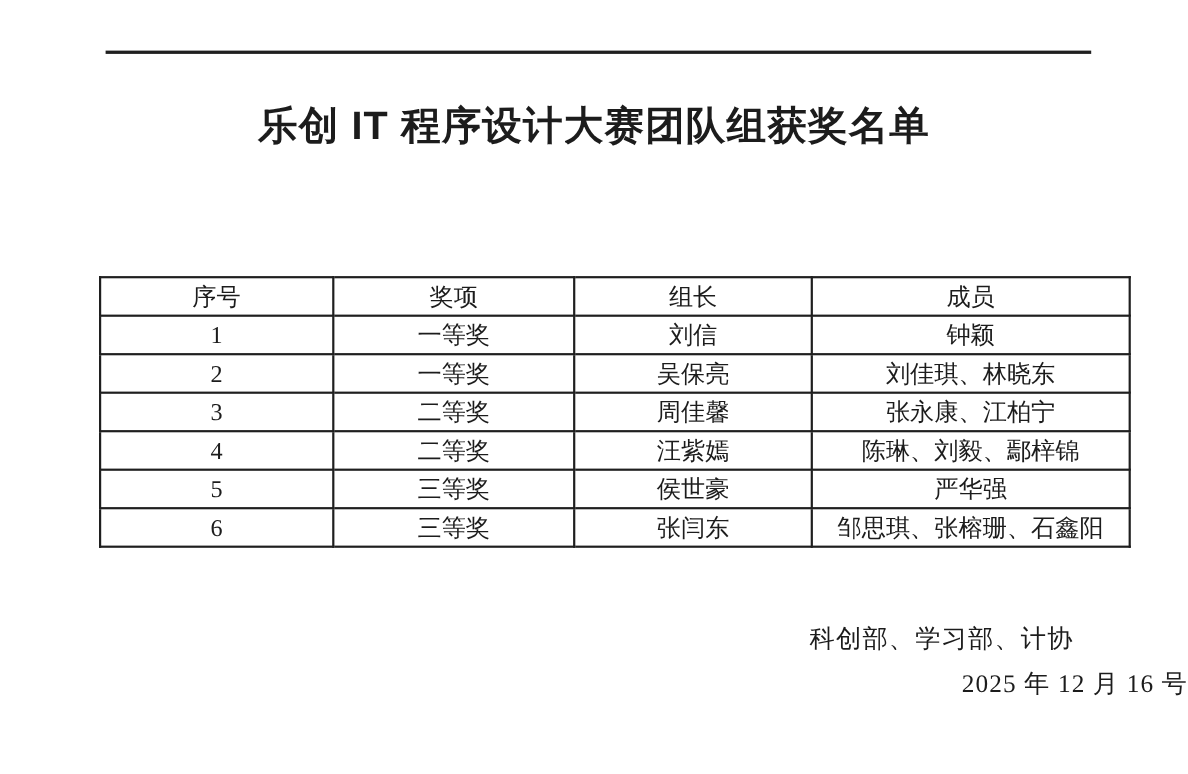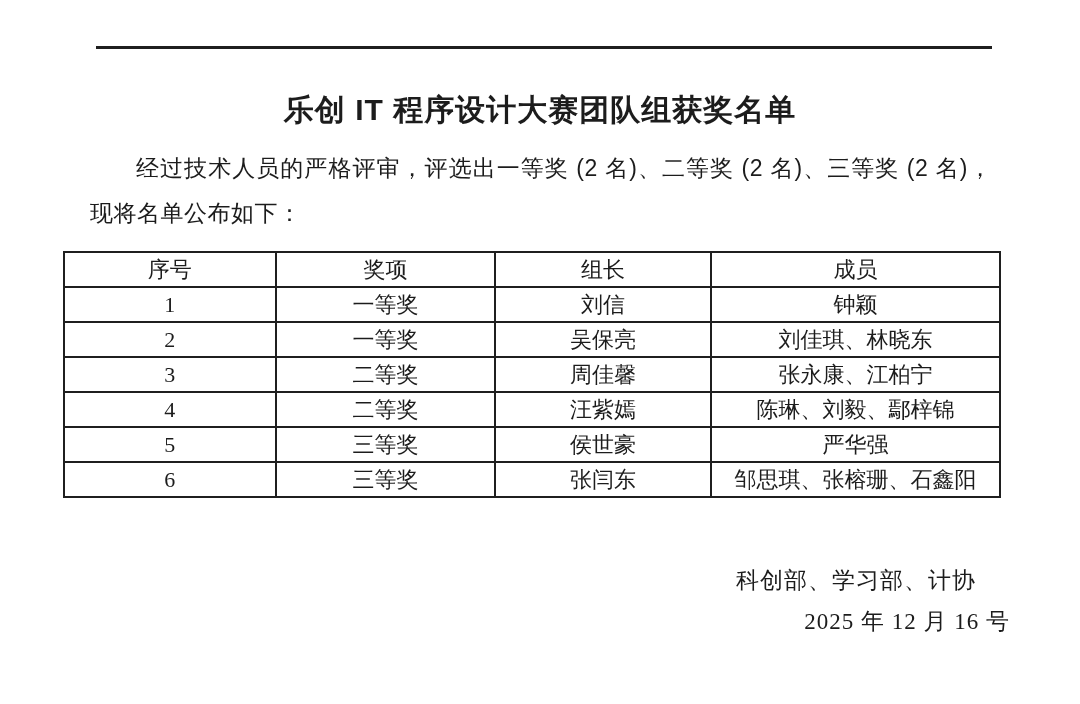--- a/index.html
+++ b/index.html
@@ -24,38 +24,38 @@
     width: 896px;
     height: 3px;
     background: #1f1f1f;
   }
   .doc-title {
     position: absolute;
     top: 90px;
     left: 0;
     width: 100%;
     text-align: center;
-    font-size: 30px;
+    font-size: 36px;
     font-weight: bold;
     letter-spacing: 1px;
   }
   .intro {
     position: absolute;
     left: 90px;
     top: 146px;
     width: 902px;
     font-size: 23px;
     line-height: 45px;
     text-indent: 2em;
     text-align: justify;
     letter-spacing: 0.5px;
   }
   table.awards {
     position: absolute;
-    left: 63px;
+    left: 90px;
     top: 251px;
     width: 938px;
     border-collapse: collapse;
     table-layout: fixed;
   }
   table.awards th, table.awards td {
     border: 2px solid #1f1f1f;
     height: 33px;
     line-height: 33px;
     text-align: center;
@@ -82,37 +82,35 @@
     padding-right: 104px;
     text-align: right;
     font-size: 23px;
     letter-spacing: 1px;
   }
   .date-line {
     position: absolute;
     top: 606px;
     left: 0;
     width: 100%;
-    padding-right: 70px;
     text-align: right;
     font-size: 23px;
     font-family: "Liberation Serif", "DejaVu Serif", serif;
     letter-spacing: 1px;
   }
 </style>
 </head>
 <body>
 
 <div class="page">
 
   <div class="top-rule"></div>
 
   <div class="doc-title">乐创 IT 程序设计大赛团队组获奖名单</div>
 
-  <p class="intro">经过技术人员的严格评审，评选出一等奖 (2 名)、二等奖 (2 名)、三等奖 (2 名)，现将名单公布如下：</p>
 
   <table class="awards">
     <colgroup>
       <col class="col-seq">
         <col class="col-award">
         <col class="col-leader">
         <col class="col-member">
     </colgroup>
     <thead>
       <tr>

